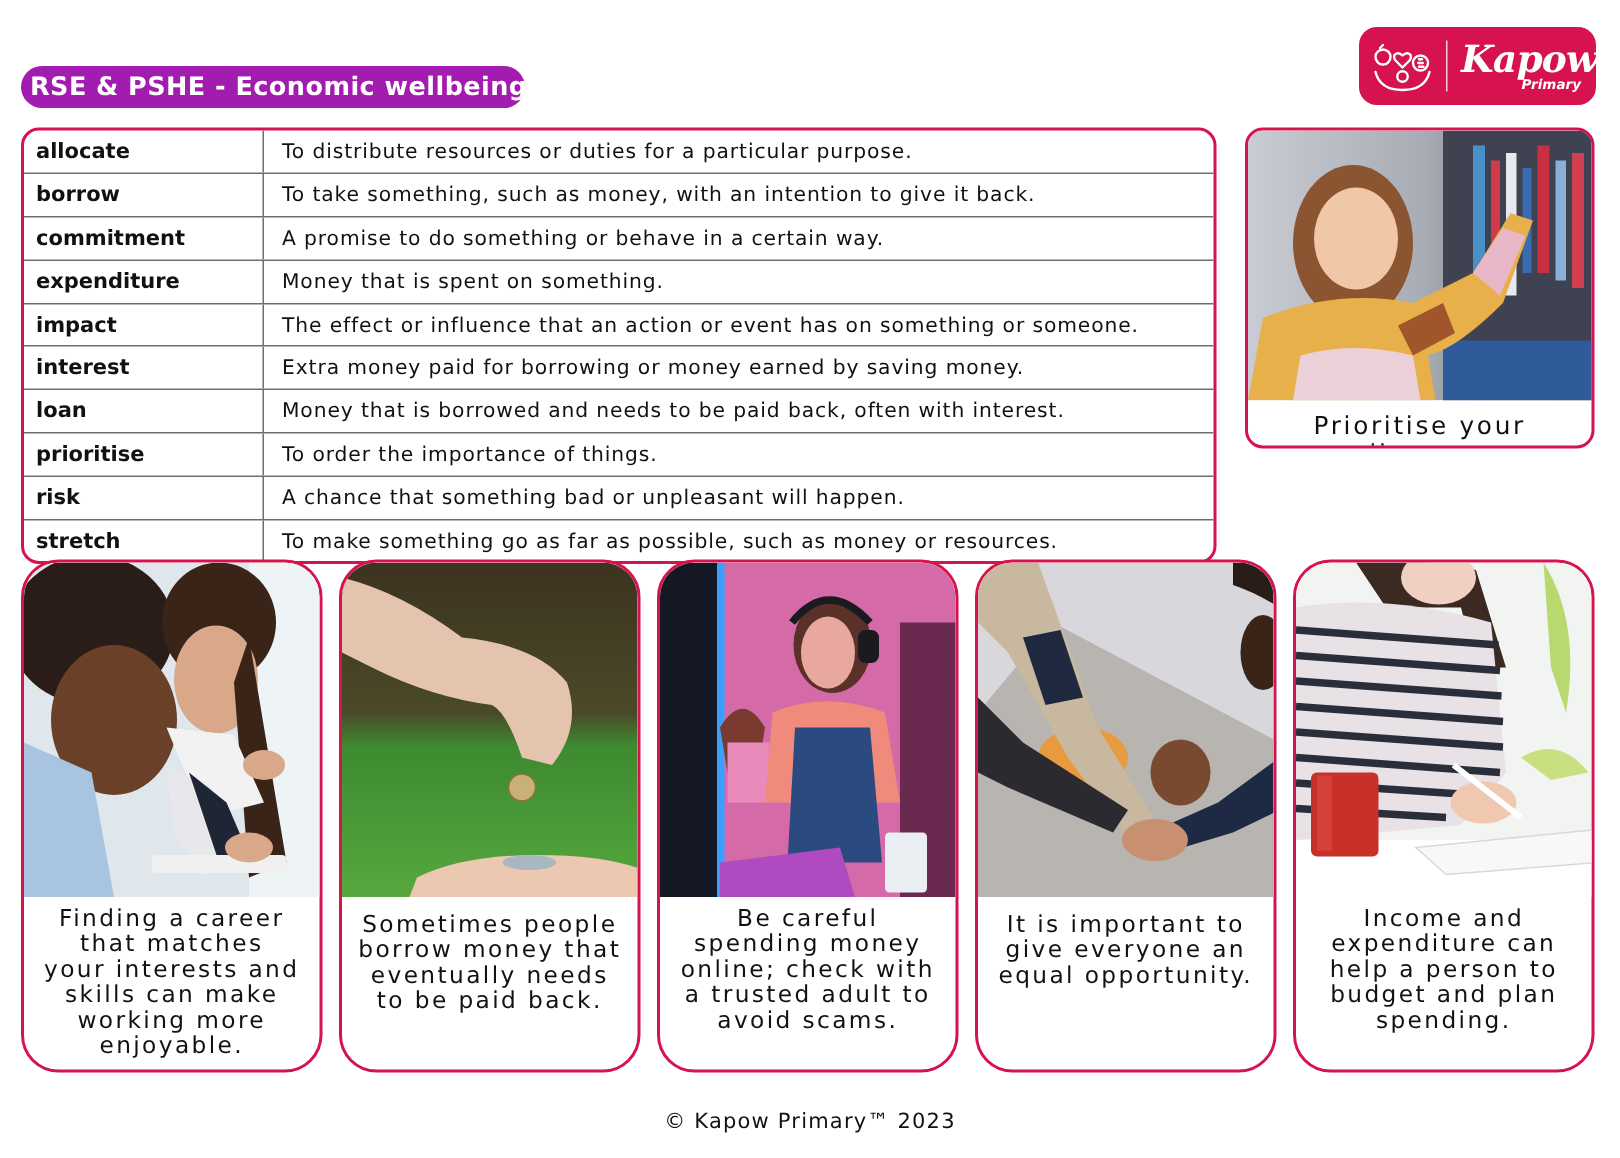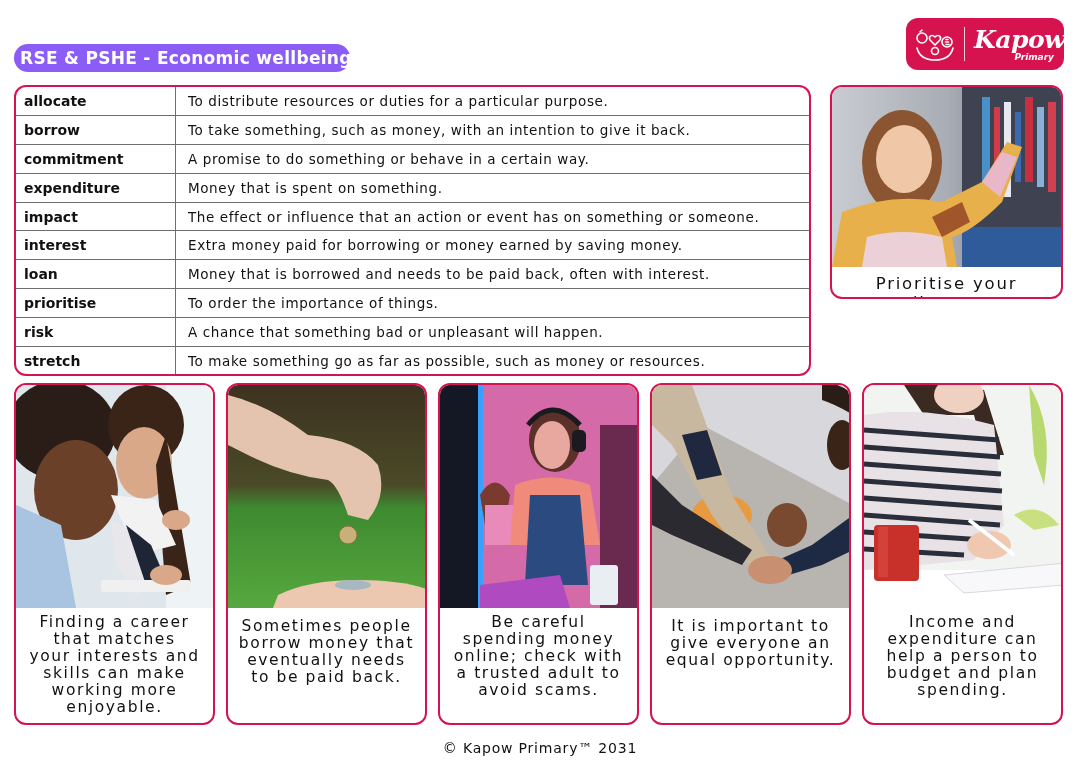--- a/index.html
+++ b/index.html
@@ -1,21 +1,21 @@
 <!DOCTYPE html>
 <html><head>
   <meta charset="utf-8">
   <style>
     * { box-sizing: border-box; margin: 0; padding: 0; }
     html, body { width: 1080px; height: 772px; background: #ffffff; overflow: hidden; }
     body { position: relative; font-family: "DejaVu Sans", sans-serif; color: #111; }
 
     .title-pill {
       position: absolute; left: 14px; top: 44px; height: 28px; width: 336px;
-      background: #8b5cf6; border-radius: 14px;
+      background: #a21caf; border-radius: 14px;
       color: #fff; font-family: "DejaVu Sans", sans-serif; font-weight: bold;
       font-size: 17px; line-height: 28px; padding-left: 6px; letter-spacing: 0.3px;
       white-space: nowrap;
     }
 
     .logo {
       position: absolute; left: 906px; top: 18px; width: 158px; height: 52px;
       background: #d6134e; border-radius: 12px;
       display: flex; align-items: center; justify-content: flex-end;
     }
@@ -48,21 +48,21 @@
     .card-photo { position: relative; width: 100%; overflow: hidden; }
     .card-caption {
       text-align: center; font-family: "DejaVu Sans", sans-serif; font-size: 15.5px;
       line-height: 17px; letter-spacing: 1.6px; color: #111; padding: 6px 6px 0 6px;
     }
 
     .top-card { left: 830px; top: 85px; width: 233px; height: 214px; }
     .top-card .card-photo { height: 180px; }
     .top-card .card-caption { font-size: 16.5px; line-height: 18.5px; padding-top: 8px; letter-spacing: 1.8px; }
 
-    .bottom-card { top: 383px; width: 201px; height: 342px; }
+    .bottom-card { top: 373px; width: 201px; height: 342px; border-radius: 25px; }
     .bottom-card .card-photo { height: 223px; }
     .bc1 { left: 14px; } .bc2 { left: 226px; } .bc3 { left: 438px; } .bc4 { left: 650px; } .bc5 { left: 862px; }
 
     .footer {
       position: absolute; left: 0; width: 1080px; top: 740px; text-align: center;
       font-family: "DejaVu Sans", sans-serif; font-size: 14px; letter-spacing: 0.8px; color: #111;
     }
 
     svg { display: block; }
   </style>
@@ -303,13 +303,13 @@
   </div>
   <div class="card-caption">
     <div>Income and</div>
     <div>expenditure can</div>
     <div>help a person to</div>
     <div>budget and plan</div>
     <div>spending.</div>
   </div>
 </div>
 
-<div class="footer">© Kapow Primary™ 2031</div>
+<div class="footer">© Kapow Primary™ 2023</div>
 
 </body></html>

